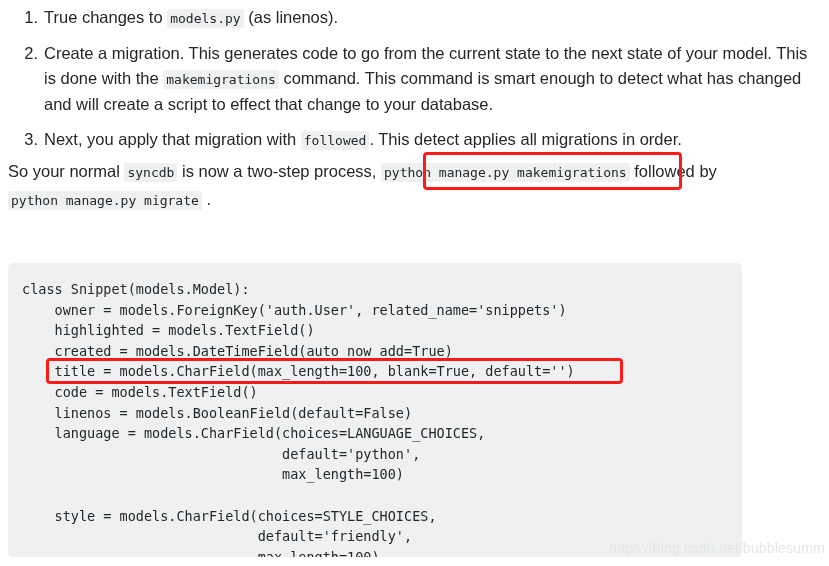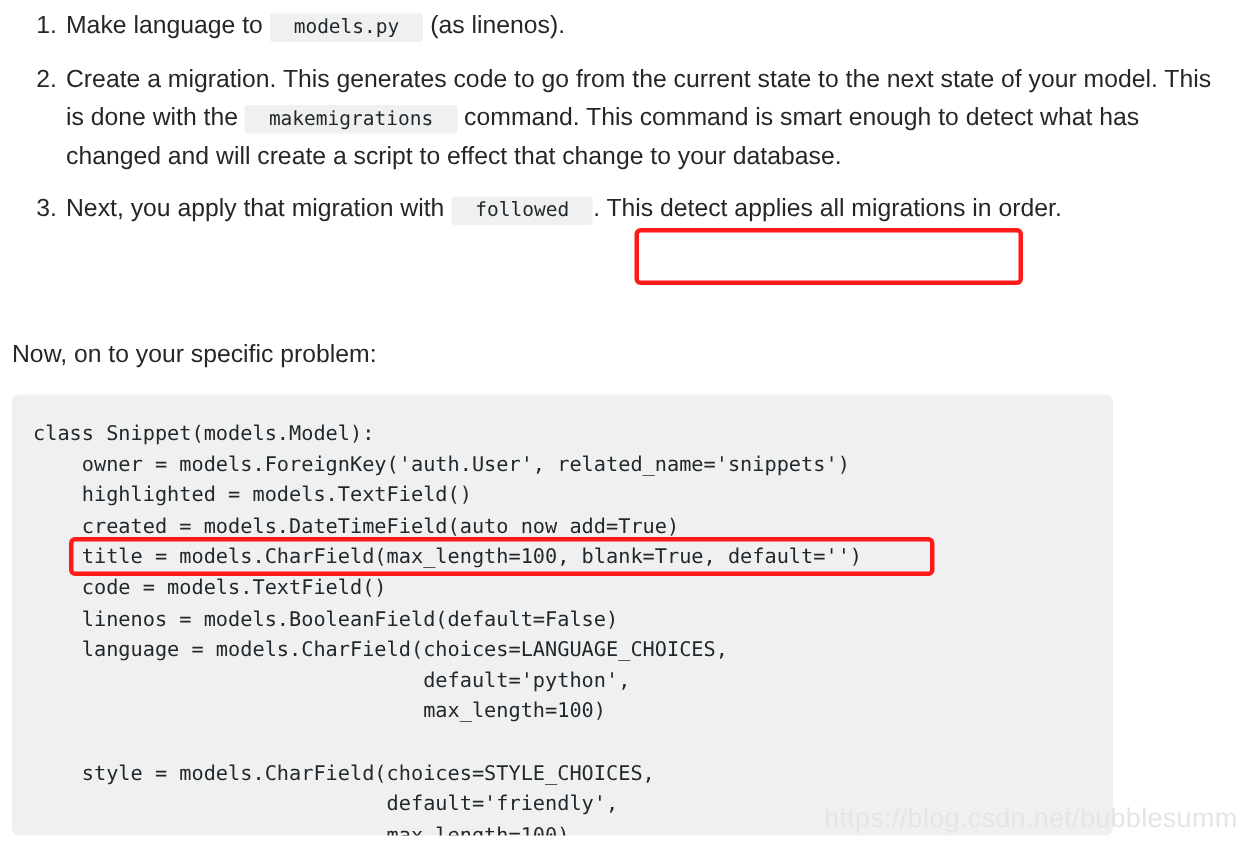--- a/index.html
+++ b/index.html
@@ -50,21 +50,21 @@
     font-size: 16.5px;
     color: #242729;
   }
 
   
   code.inline {
     font-family: "DejaVu Sans Mono", "Liberation Mono", monospace;
     font-size: 13px;
     background: #eff0f1;
     color: #242729;
-    padding: 2px 16px;
+    padding: 2px 3px;
     border-radius: 2px;
     white-space: pre;
   }
 
   
   p.body-para {
     margin: 0;
     font-size: 16.5px;
     line-height: 27px;
     color: #242729;
@@ -117,45 +117,45 @@
     color: #242729;
     white-space: pre;
     tab-size: 4;
   }
 
   .watermark {
     position: absolute;
     right: 4px;
     bottom: 10px;
     font-family: "Liberation Sans", sans-serif;
-    font-size: 18px;
+    font-size: 14px;
     color: #e3e5e7;
     letter-spacing: 0.2px;
     white-space: nowrap;
   }
 </style>
 </head>
 <body>
 
 <div class="page">
 
   <ol class="steps">
     <li>
-      <span class="marker">1.</span><span>Make language to </span><code class="inline">models.py</code><span> (as linenos).</span>
+      <span class="marker">1.</span><span>True changes to </span><code class="inline">models.py</code><span> (as linenos).</span>
     </li>
     <li>
       <span class="marker">2.</span><span>Create a migration. This generates code to go from the current state to the next state of your model. This is done with the </span><code class="inline">makemigrations</code><span> command. This command is smart enough to detect what has changed and will create a script to effect that change to your database.</span>
     </li>
     <li>
       <span class="marker">3.</span><span>Next, you apply that migration with </span><code class="inline">followed</code><span>. This detect applies all migrations in order.</span>
     </li>
   </ol>
 
+  <p class="body-para" id="para-syncdb"><span>So your normal </span><code class="inline">syncdb</code><span> is now a two-step process, </span><code class="inline">python manage.py makemigrations</code><span> followed by </span><code class="inline">python manage.py migrate</code><span> .</span></p>
 
-  <p class="body-para" id="para-now">Now, on to your specific problem:</p>
 
   <div class="codeblock">
     <pre>class Snippet(models.Model):
     owner = models.ForeignKey('auth.User', related_name='snippets')
     highlighted = models.TextField()
     created = models.DateTimeField(auto_now_add=True)
     title = models.CharField(max_length=100, blank=True, default='')
     code = models.TextField()
     linenos = models.BooleanField(default=False)
     language = models.CharField(choices=LANGUAGE_CHOICES,

